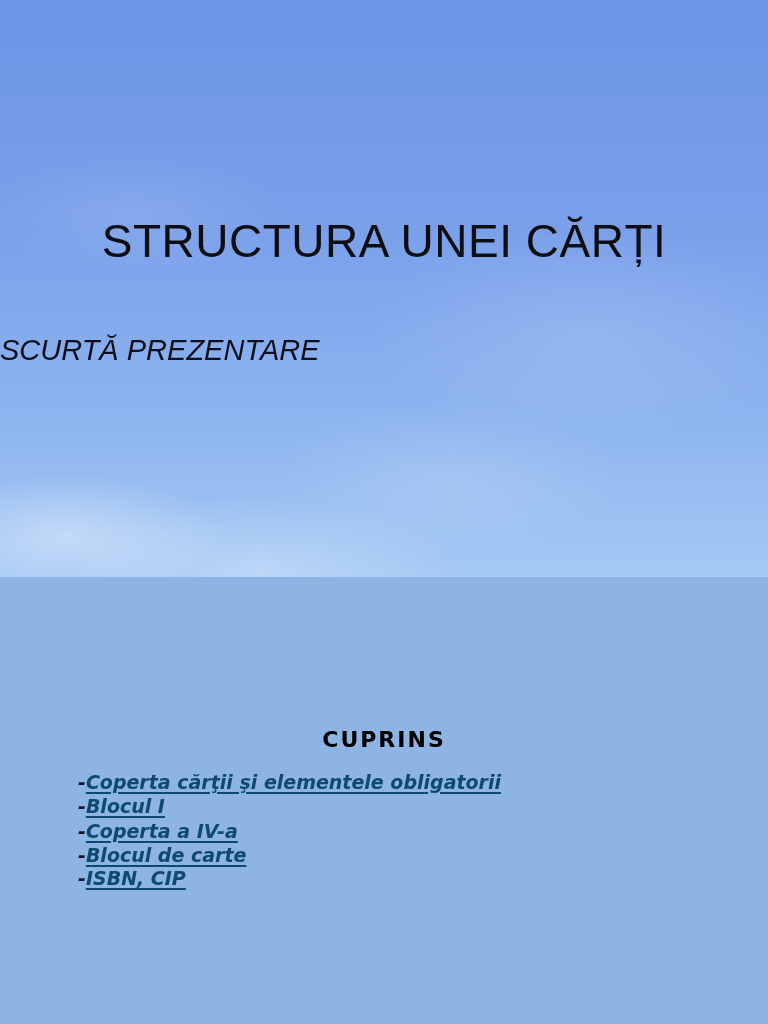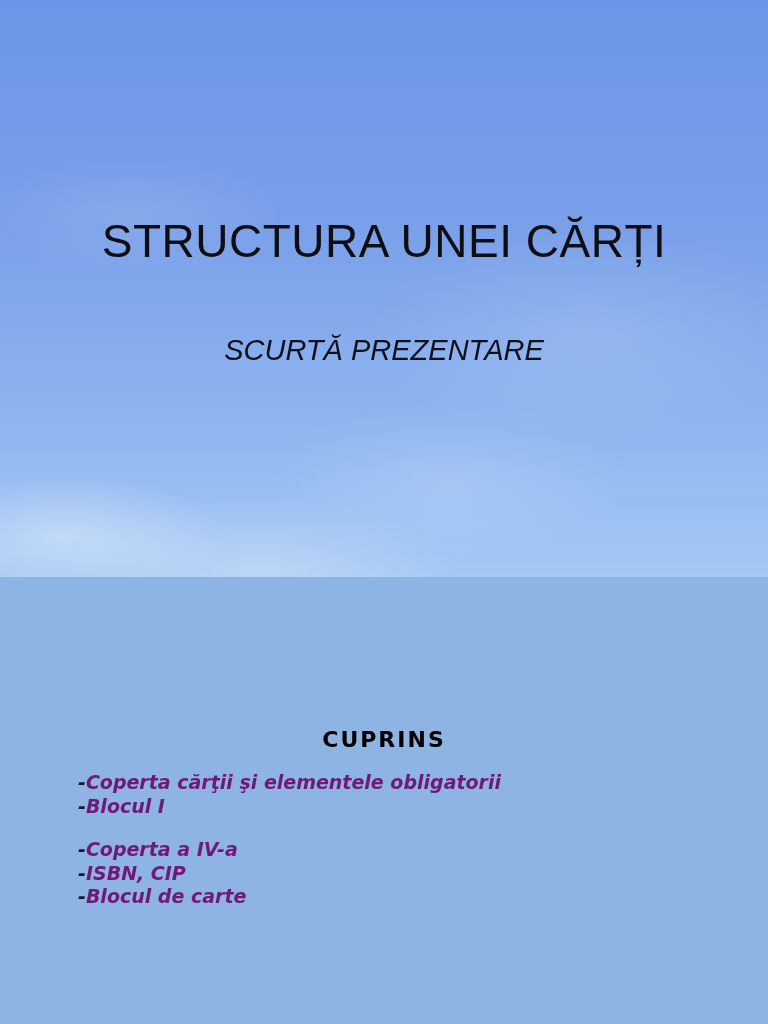--- a/index.html
+++ b/index.html
@@ -25,21 +25,21 @@
   }
   .main-title{
     position:absolute;left:0;top:214px;width:768px;
     text-align:center;
     font-family:"Liberation Sans","DejaVu Sans",sans-serif;
     font-size:46px;font-weight:400;letter-spacing:.5px;
     color:#0d0d12;
   }
   .sub-title{
     position:absolute;left:0;top:334px;width:768px;
-    text-align:center;
+    text-align:left;
     font-family:"Liberation Sans","DejaVu Sans",sans-serif;
     font-size:29px;font-style:italic;font-weight:500;
     color:#10101a;
   }
   
   .slide-toc{
     position:absolute;left:0;top:577px;
     width:632px;height:447px;
     background:#8db4e2;
   }
@@ -57,21 +57,22 @@
     font-size:19px;line-height:23.6px;
     font-weight:bold;font-style:italic;
     white-space:nowrap;
   }
   .toc-item .dash{
     color:#15152a;
     text-decoration:none;
     font-style:italic;
   }
   .toc-item a{
-    color:#701a75;
+    color:#0c4a6e;
+    text-decoration:underline;
     text-decoration-thickness:2px;
     text-underline-offset:3px;
     cursor:pointer;
   }
 </style>
 </head>
 <body>
 
 <div class="page">
 
@@ -79,19 +80,19 @@
     <div class="main-title">STRUCTURA UNEI CĂRȚI</div>
     <div class="sub-title">SCURTĂ PREZENTARE</div>
   </div>
 
   <div class="slide-toc">
     <div class="toc-heading">CUPRINS</div>
 
     <ul class="toc-list">
       <li class="toc-item"><span class="dash">-</span><a>Coperta cărţii şi elementele obligatorii</a></li>
       <li class="toc-item"><span class="dash">-</span><a>Blocul I</a></li>
-      <li class="toc-item" style="margin-top:20px"><span class="dash">-</span><a>Coperta a IV-a</a></li>
+      <li class="toc-item" style="margin-top:2px"><span class="dash">-</span><a>Coperta a IV-a</a></li>
+      <li class="toc-item"><span class="dash">-</span><a>Blocul de carte</a></li>
       <li class="toc-item"><span class="dash">-</span><a>ISBN, CIP</a></li>
-      <li class="toc-item"><span class="dash">-</span><a>Blocul de carte</a></li>
     </ul>
   </div>
 
 </div>
 
 </body></html>

